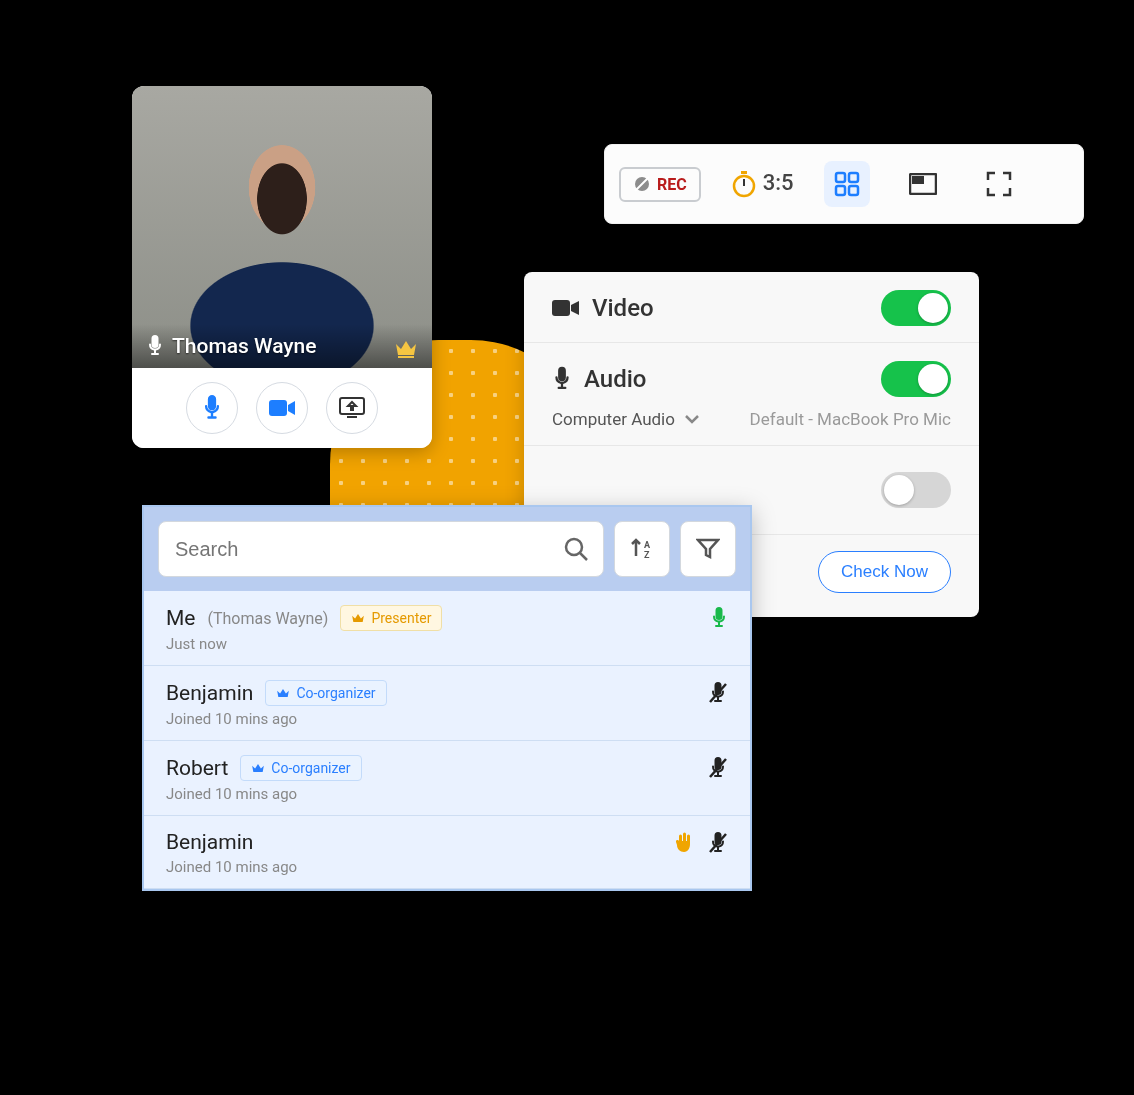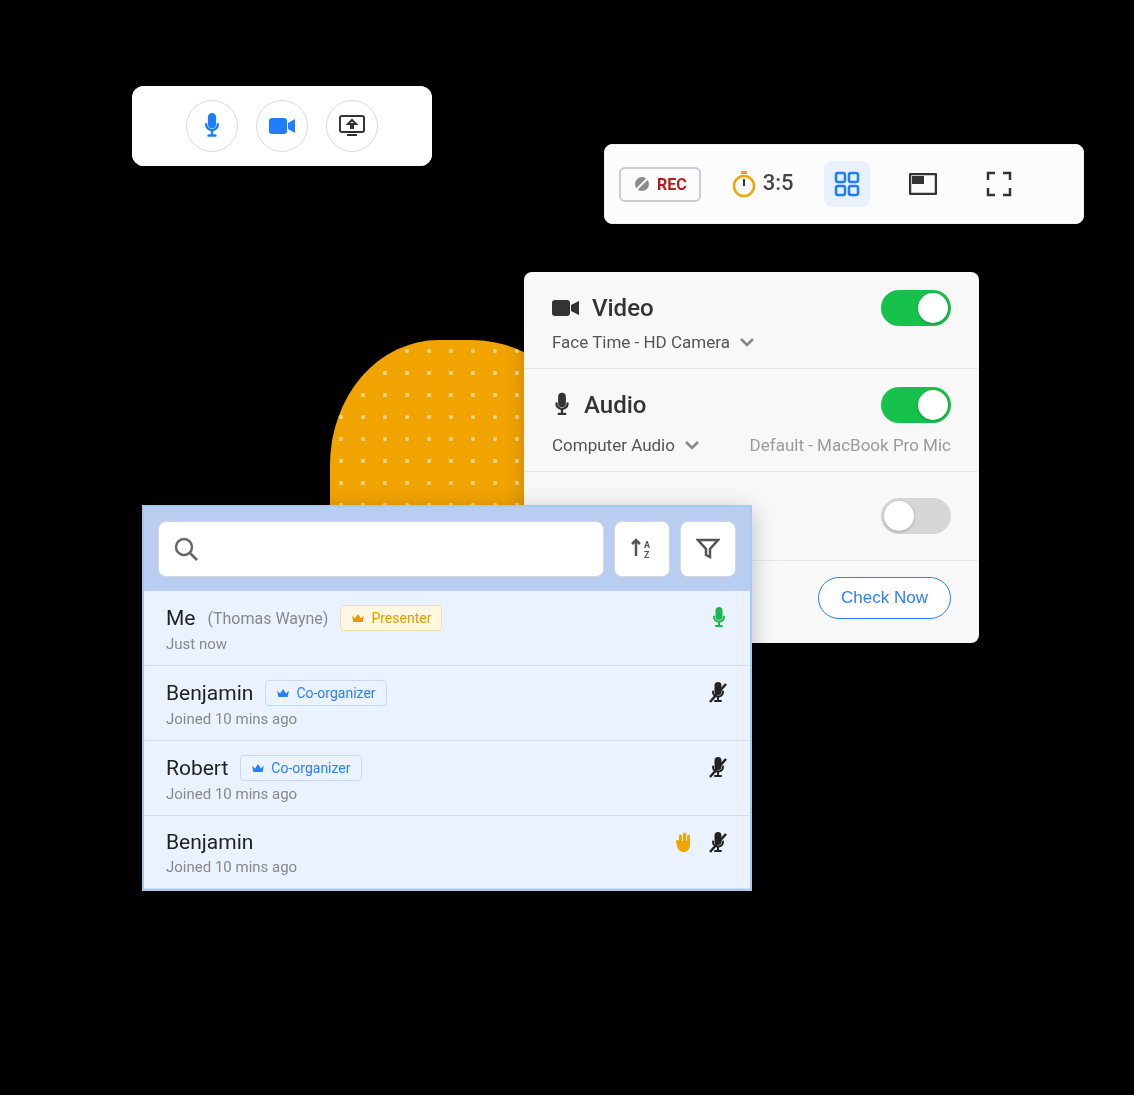--- a/index.html
+++ b/index.html
@@ -254,20 +254,35 @@
 
   
   svg { display: block; }
 </style>
 </head>
 <body>
 
 <div class="deco-blob"></div>
 
 <div class="video-tile">
+  <div class="video-thumb">
+    <div class="video-name-bar">
+      <span class="mic">
+        <svg width="18" height="22" viewBox="0 0 18 22">
+            <path fill="#fff" d="M9 0a3.5 3.5 0 0 1 3.5 3.5v6a3.5 3.5 0 1 1-7 0v-6A3.5 3.5 0 0 1 9 0zM3 9.5a1 1 0 0 1 2 0 4 4 0 0 0 8 0 1 1 0 1 1 2 0 6 6 0 0 1-5 5.9V18h2a1 1 0 1 1 0 2H6a1 1 0 1 1 0-2h2v-2.6A6 6 0 0 1 3 9.5z"></path>
+          </svg>
+      </span>
+      <span>Thomas Wayne</span>
+      <span class="crown">
+        <svg width="24" height="20" viewBox="0 0 24 20">
+            <path fill="#f5c542" d="M2 6l5 5 5-8 5 8 5-5-2 11H4L2 6zM4 18h16v2H4z"></path>
+          </svg>
+      </span>
+    </div>
+  </div>
   <div class="video-controls">
     <div class="round-btn">
       <svg width="22" height="26" viewBox="0 0 18 22">
           <path fill="#1d7eff" d="M9 0a3.5 3.5 0 0 1 3.5 3.5v6a3.5 3.5 0 1 1-7 0v-6A3.5 3.5 0 0 1 9 0zM3 9.5a1 1 0 0 1 2 0 4 4 0 0 0 8 0 1 1 0 1 1 2 0 6 6 0 0 1-5 5.9V18h2a1 1 0 1 1 0 2H6a1 1 0 1 1 0-2h2v-2.6A6 6 0 0 1 3 9.5z"></path>
         </svg>
     </div>
     <div class="round-btn">
       <svg width="28" height="20" viewBox="0 0 28 20">
           <rect x="1" y="2" width="18" height="16" rx="3" fill="#1d7eff"></rect>
           <path fill="#1d7eff" d="M20 7l7-4v14l-7-4z"></path>
@@ -326,26 +341,20 @@
         <svg width="28" height="20" viewBox="0 0 28 20">
             <rect x="0" y="2" width="18" height="16" rx="3" fill="#333"></rect>
             <path fill="#333" d="M19 7l8-4v14l-8-4z"></path>
           </svg>
         <span>Video</span>
       </div>
       <div class="toggle">
           <div class="knob"></div>
         </div>
     </div>
-    <div class="settings-sub">
-      <span>Face Time - HD Camera</span>
-      <svg width="14" height="10" viewBox="0 0 14 10">
-          <path d="M1 2l6 6 6-6" fill="none" stroke="#888" stroke-width="2.5"></path>
-        </svg>
-    </div>
   </div>
 
   <div class="settings-section">
     <div class="settings-row">
       <div class="settings-title">
         <svg width="20" height="26" viewBox="0 0 18 22">
             <path fill="#333" d="M9 0a3.5 3.5 0 0 1 3.5 3.5v6a3.5 3.5 0 1 1-7 0v-6A3.5 3.5 0 0 1 9 0zM3 9.5a1 1 0 0 1 2 0 4 4 0 0 0 8 0 1 1 0 1 1 2 0 6 6 0 0 1-5 5.9V18h2a1 1 0 1 1 0 2H6a1 1 0 1 1 0-2h2v-2.6A6 6 0 0 1 3 9.5z"></path>
           </svg>
         <span>Audio</span>
       </div>
@@ -374,20 +383,21 @@
 
   <div class="checknow">
     <button class="outline-btn">Check Now</button>
   </div>
 </div>
 
 <div class="attendees-panel">
 
   <div class="search-row">
     <div class="search-input">
+      <input type="text" placeholder="Search" style="">
       <svg width="26" height="26" viewBox="0 0 26 26">
           <circle cx="11" cy="11" r="8" fill="none" stroke="#666" stroke-width="2.5"></circle>
           <line x1="17" y1="17" x2="24" y2="24" stroke="#666" stroke-width="2.5"></line>
         </svg>
     </div>
     <div class="sq-btn">
       <svg width="26" height="26" viewBox="0 0 26 26">
           <path d="M7 20V4M3 8l4-4 4 4" fill="none" stroke="#555" stroke-width="2.5"></path>
           <text x="15" y="12" font-size="9" fill="#555" font-weight="700">A</text>
           <text x="15" y="22" font-size="9" fill="#555" font-weight="700">Z</text>

